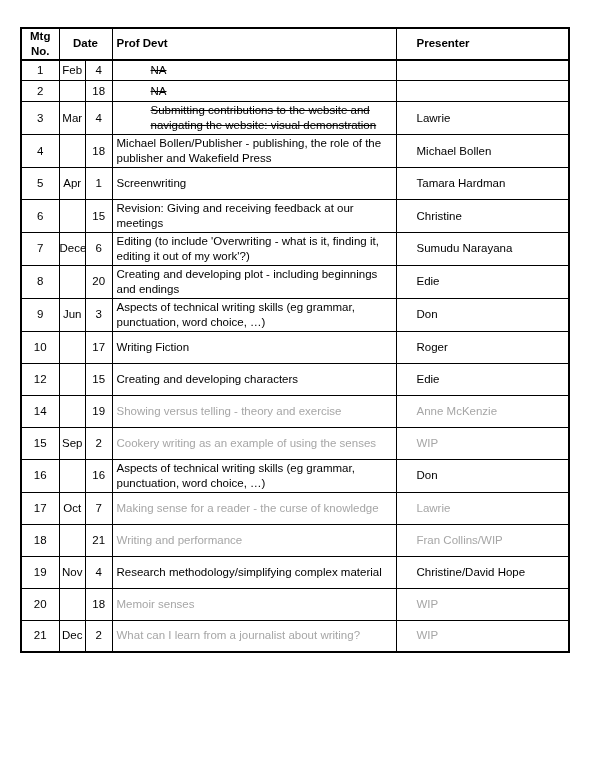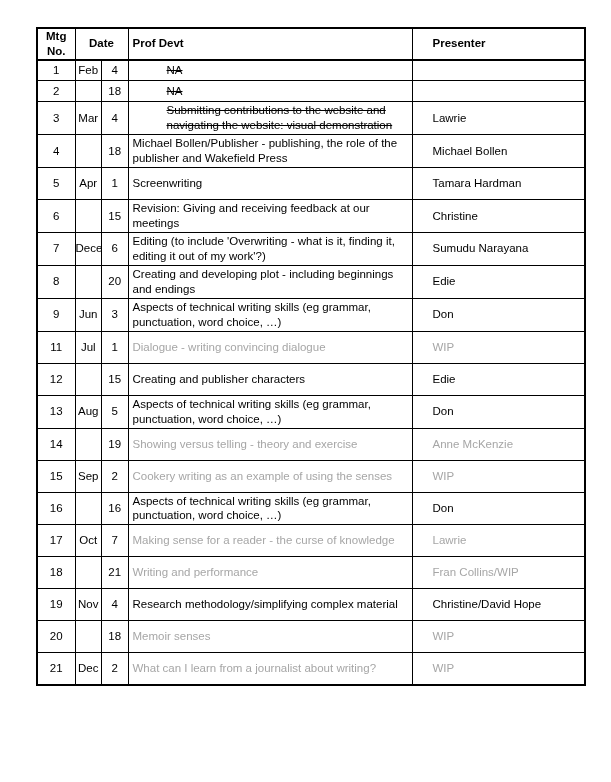--- a/index.html
+++ b/index.html
@@ -9,21 +9,21 @@
     font-family: "Liberation Sans", sans-serif;
     color: #000000;
   }
   .page {
     width: 611px; height: 782px;
     background: #ffffff;
     position: relative;
   }
   table.schedule {
     position: absolute;
-    left: 36px; top: 27px;
+    left: 20px; top: 27px;
     width: 550px;
     border-collapse: collapse;
     table-layout: fixed;
     font-size: 11.5px;
     line-height: 1.3;
   }
   table.schedule th, table.schedule td {
     border: 1px solid #000000;
     vertical-align: middle;
     background: #ffffff;
@@ -116,40 +116,33 @@
           <td class="c-topic">Creating and developing plot - including beginnings and endings</td>
           <td class="c-presenter">Edie</td>
         </tr>
         <tr>
           <td class="c-no">9</td>
           <td class="c-month">Jun</td>
           <td class="c-day">3</td>
           <td class="c-topic">Aspects of technical writing skills (eg grammar, punctuation, word choice, …)</td>
           <td class="c-presenter">Don</td>
         </tr>
-        <tr class="muted">
-          <td class="c-no">11</td>
-          <td class="c-month">Jul</td>
-          <td class="c-day">1</td>
-          <td class="c-topic">Dialogue - writing convincing dialogue</td>
-          <td class="c-presenter">WIP</td>
+        <tr>
+          <td class="c-no">10</td>
+          <td class="c-month"></td>
+          <td class="c-day">17</td>
+          <td class="c-topic">Writing Fiction</td>
+          <td class="c-presenter">Roger</td>
         </tr>
         <tr>
           <td class="c-no">12</td>
           <td class="c-month"></td>
           <td class="c-day">15</td>
-          <td class="c-topic">Creating and publisher characters</td>
+          <td class="c-topic">Creating and developing characters</td>
           <td class="c-presenter">Edie</td>
-        </tr>
-        <tr>
-          <td class="c-no">13</td>
-          <td class="c-month">Aug</td>
-          <td class="c-day">5</td>
-          <td class="c-topic">Aspects of technical writing skills (eg grammar, punctuation, word choice, …)</td>
-          <td class="c-presenter">Don</td>
         </tr>
         <tr class="muted">
           <td class="c-no">14</td>
           <td class="c-month"></td>
           <td class="c-day">19</td>
           <td class="c-topic">Showing versus telling - theory and exercise</td>
           <td class="c-presenter">Anne McKenzie</td>
         </tr>
         <tr class="muted">
           <td class="c-no">15</td>

